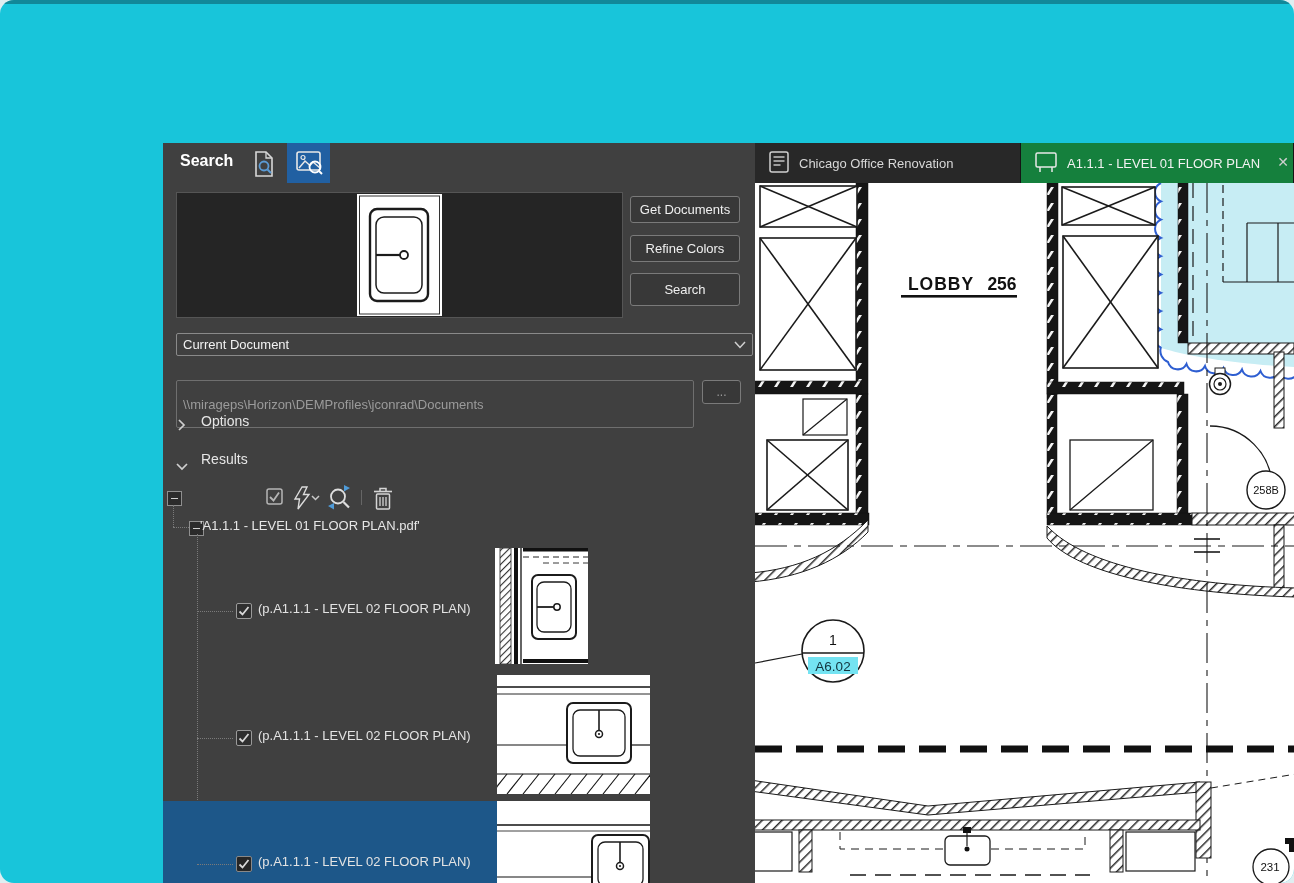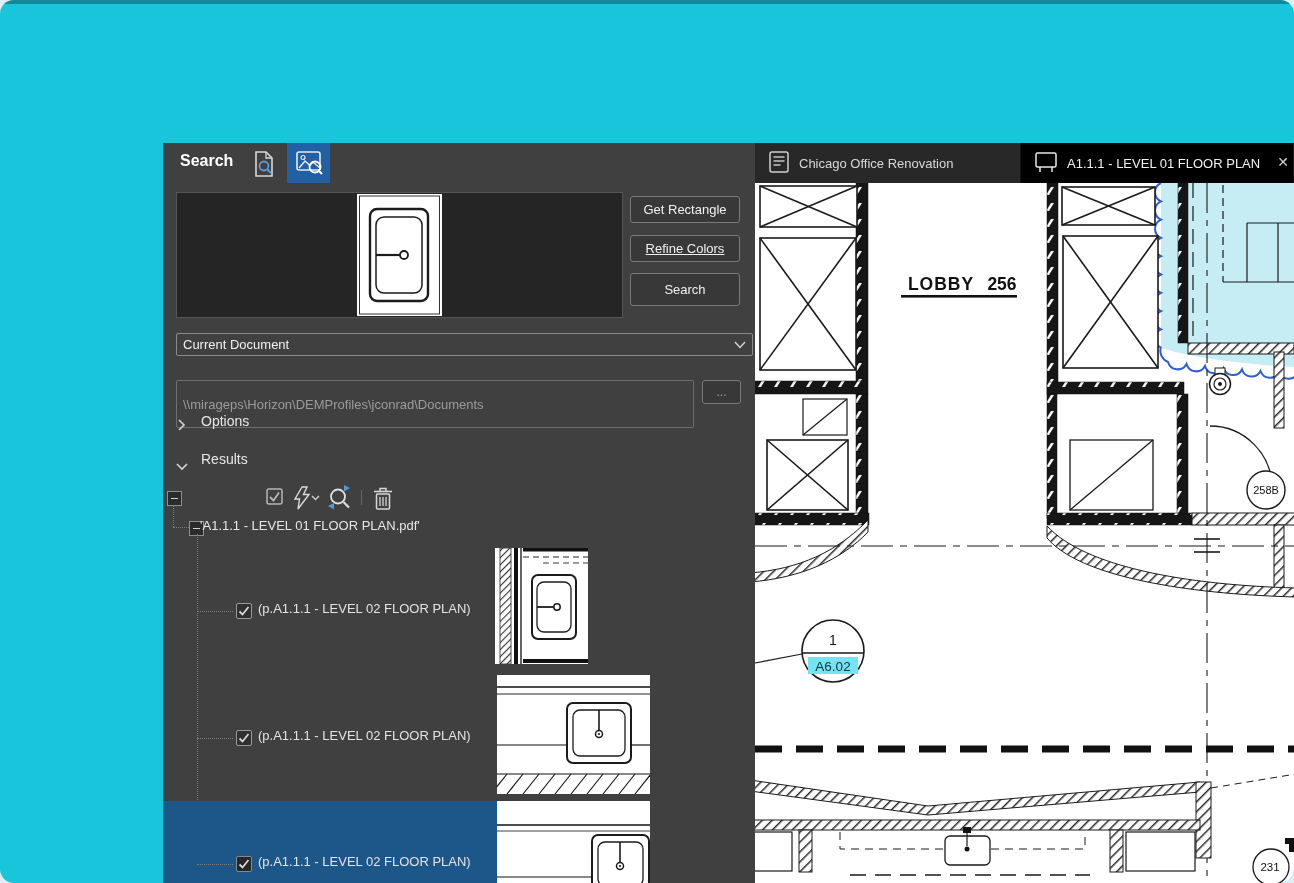--- a/index.html
+++ b/index.html
@@ -28,21 +28,21 @@
   .row.selected{background:#1d5789;}
   .rcheck{position:absolute;left:73px;top:55px;width:14px;height:14px;border:1.5px solid #9a9a9a;background:#2f2f2f;border-radius:2px;cursor:pointer;}
   .row.selected .rcheck{background:#262626;border-color:#888;}
   .row-label{position:absolute;left:95px;top:53px;font-size:13px;color:#e3e3e3;white-space:nowrap;}
   .thumb{position:absolute;top:0;background:#fff;}
   
   .viewer{position:absolute;left:755px;top:143px;width:539px;height:740px;}
   .tabbar{position:absolute;left:0;top:0;width:539px;height:40px;background:#1e1e1e;display:flex;}
   .tab{display:flex;align-items:center;gap:10px;padding:0 14px;font-size:13px;color:#d8d8d8;cursor:pointer;border-right:1px solid #141414;}
   .tab.t1{width:237px;background:#282828;}
-  .tab.t2{flex:1;background:#000000;color:#f2f2f2;position:relative;text-align:right;}
+  .tab.t2{flex:1;background:#15803d;color:#f2f2f2;position:relative;text-align:right;}
   .tab-close{position:absolute;right:4px;top:11px;font-size:14px;color:#cfcfcf;cursor:pointer;}
   .canvas{position:absolute;left:0;top:40px;width:539px;height:700px;background:#fff;}
   .tab-label{white-space:nowrap;overflow:hidden;}
 </style>
 </head>
 <body>
 
 <div class="frame">
   <div class="topshade"></div>
 
@@ -75,22 +75,22 @@
       <svg class="abs" style="left:180px;top:1px;" width="85" height="122" viewBox="0 0 85 122">
         <rect x="0" y="0" width="85" height="122" fill="#ffffff"></rect>
         <rect x="2.5" y="2" width="80" height="118" fill="none" stroke="#333" stroke-width="1"></rect>
         <rect x="13" y="15" width="58" height="92" rx="7" fill="none" stroke="#1b1b1b" stroke-width="2.4"></rect>
         <rect x="19" y="23" width="46" height="76" rx="8" fill="none" stroke="#1b1b1b" stroke-width="1.5"></rect>
         <line x1="19" y1="61" x2="43" y2="61" stroke="#1b1b1b" stroke-width="2.2"></line>
         <circle cx="47" cy="61" r="4" fill="#fff" stroke="#1b1b1b" stroke-width="1.8"></circle>
       </svg>
     </div>
 
-    <button class="abs btn" style="left:467px;top:53px;width:110px;height:27px;">Get Rectangle</button>
-    <button class="abs btn" style="left:467px;top:92px;width:110px;height:27px;text-decoration:underline;">Refine Colors</button>
+    <button class="abs btn" style="left:467px;top:53px;width:110px;height:27px;">Get Documents</button>
+    <button class="abs btn" style="left:467px;top:92px;width:110px;height:27px;">Refine Colors</button>
     <button class="abs btn" style="left:467px;top:130px;width:110px;height:33px;">Search</button>
 
     <div class="abs dropdown">
       <span>Current Document</span>
       <span class="chev">
         <svg width="12" height="8" viewBox="0 0 12 8">
             <polyline points="1,1 6,6.5 11,1" fill="none" stroke="#d0d0d0" stroke-width="1.5"></polyline>
           </svg>
       </span>
     </div>

